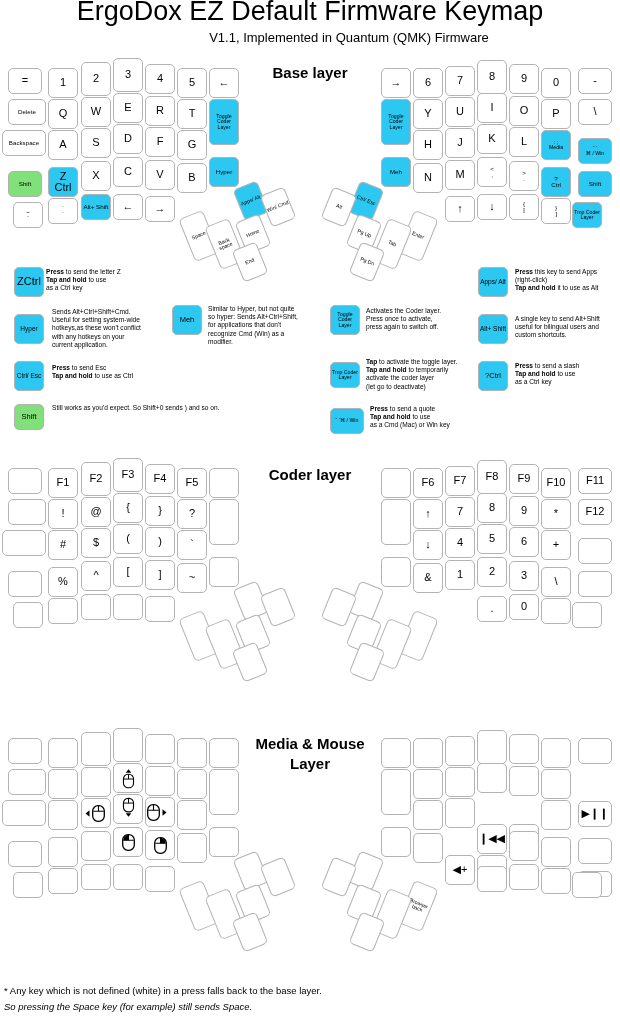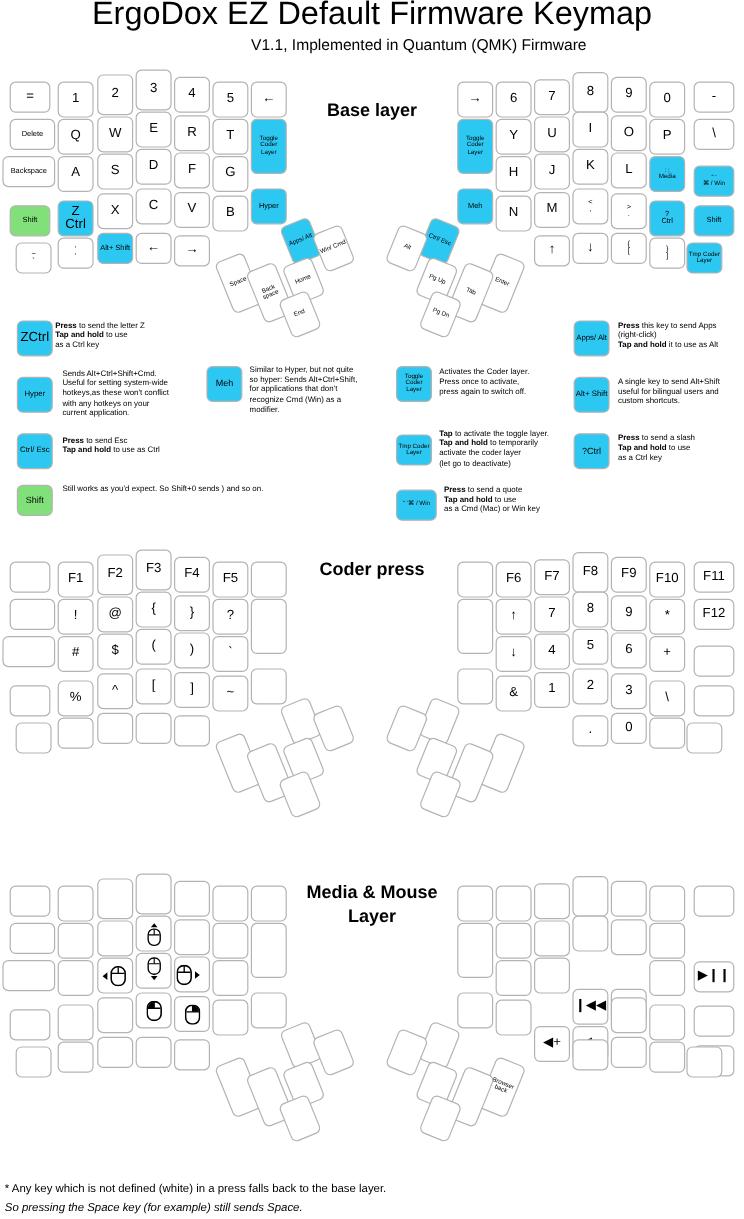--- a/index.html
+++ b/index.html
@@ -50,22 +50,22 @@
   .footnote{
     position:absolute;left:4px;font-size:9.5px;line-height:1.45;
   }
 </style>
 </head>
 <body>
 
 <div class="title">ErgoDox EZ Default Firmware Keymap</div>
 <div class="subtitle">V1.1, Implemented in Quantum (QMK) Firmware</div>
 
-<div class="layer-title" style="top:64px;left:250px;width:120px;margin-top:20px;">Base layer</div>
-<div class="layer-title" style="top:466px;left:250px;width:120px;">Coder press</div>
+<div class="layer-title" style="top:64px;left:250px;width:120px;">Base layer</div>
+<div class="layer-title" style="top:466px;left:250px;width:120px;">Coder layer</div>
 <div class="layer-title" style="top:734px;left:248px;width:124px;line-height:1.3;">Media &amp; Mouse Layer</div>
 
 <div id="keys-root">
     <div class="key big" style="left: 8px; top: 68px; width: 34px; height: 26px;">
       <div>
         <span class="l1">=</span>
       </div>
     </div>
     <div class="key big" style="left: 48px; top: 68px; width: 30px; height: 30px;">
       <div>

